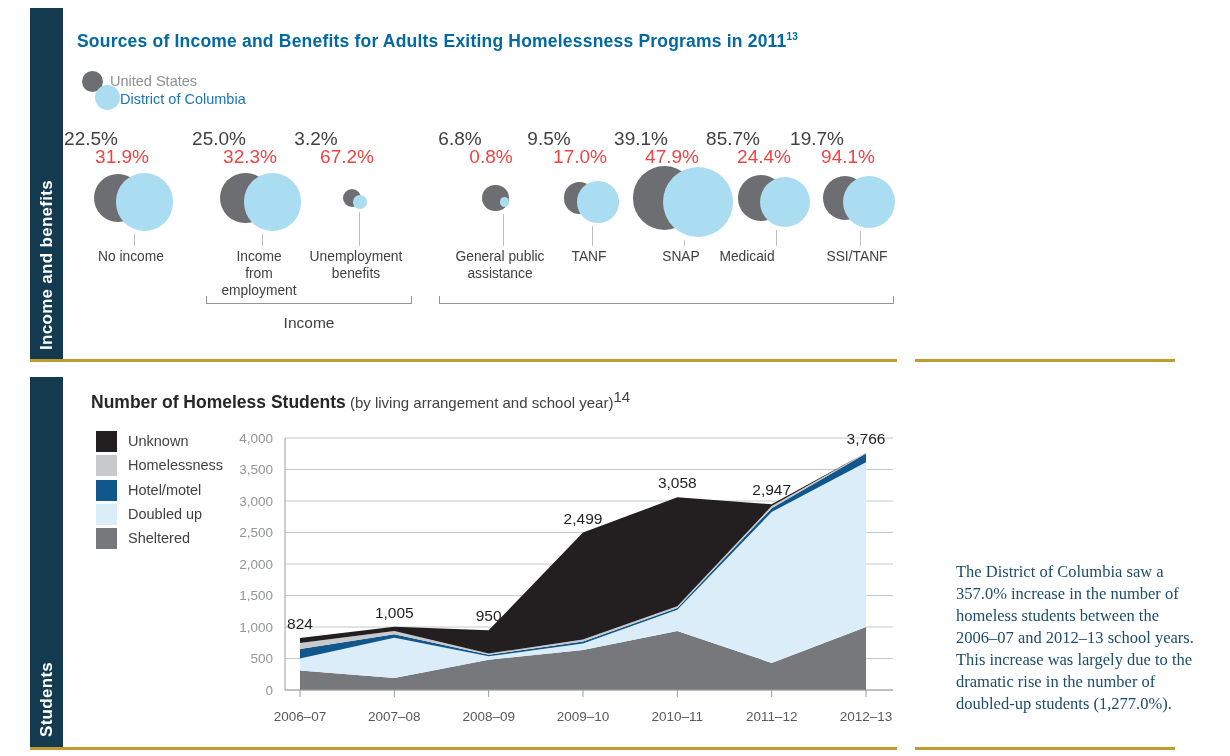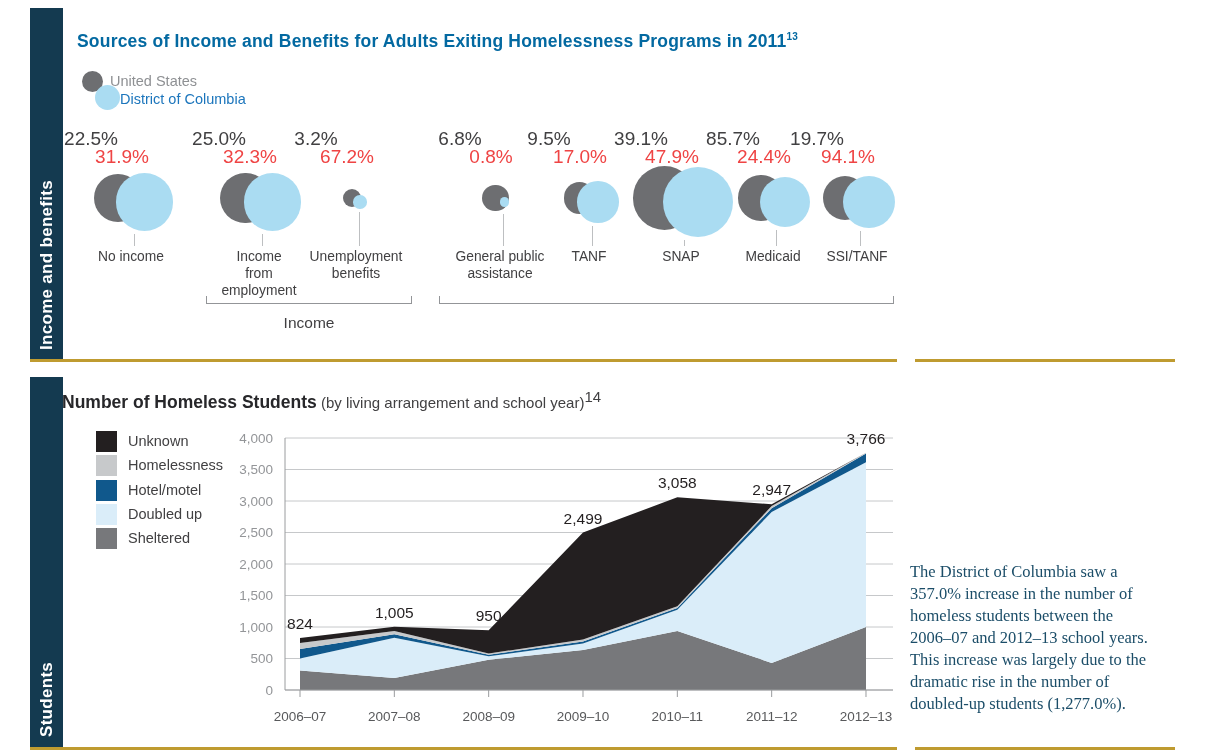--- a/index.html
+++ b/index.html
@@ -29,23 +29,23 @@
   .bubble-us { background:#6d6e71; }
   .bubble-dc { background:#aadcf2; }
   .connector { position:absolute; width:1px; background:#bdbfc1; }
   .bubble-label { position:absolute; width:130px; text-align:center; font-size:13.8px; line-height:17px; color:#414042; }
 
   .bracket { position:absolute; height:8px; border-left:1px solid #939598; border-right:1px solid #939598; border-bottom:1px solid #939598; }
   .bracket-label { position:absolute; text-align:center; font-size:15.5px; color:#414042; }
 
   .note { position:absolute; font-family:"Liberation Serif", serif; font-size:16.5px; line-height:1.33; color:#1b4d68; }
   .note1 { left:910px; top:193px; width:235px; }
-  .note2 { left:910px; top:561px; width:242px; }
-
-  .title2 { position:absolute; left:62px; top:388px; color:#27272a; }
+  .note2 { left:956px; top:561px; width:242px; }
+
+  .title2 { position:absolute; left:91px; top:388px; color:#27272a; }
   .title2 .t2b { font-size:17.5px; font-weight:bold; }
   .title2 .t2r { font-size:15px; font-weight:normal; color:#414042; }
 
   .legend2 { position:absolute; left:96px; top:431px; }
   .legend2-row { position:absolute; left:0; height:21px; }
   .legend2-swatch { position:absolute; left:0; top:0; width:21px; height:21px; }
   .legend2-label { position:absolute; left:32px; top:2px; font-size:14.5px; color:#414042; white-space:nowrap; }
 
   .chart2 { position:absolute; left:195px; top:425px; }
 </style>
@@ -108,21 +108,21 @@
       <div class="pct pct-dc" style="left: 627px; top: 146px;">47.9%</div>
       <div class="bubble bubble-us" style="left: 632.79px; top: 166.422px; width: 63.1553px; height: 63.1553px;"></div>
       <div class="bubble bubble-dc" style="left: 662.681px; top: 167.049px; width: 69.9019px; height: 69.9019px;"></div>
       <div class="connector" style="left: 684px; top: 239.951px; height: 6.04904px;"></div>
       <div class="bubble-label" style="left: 616px; top: 248px;">SNAP</div>
       <div class="pct pct-us" style="left: 688px; top: 128px;">85.7%</div>
       <div class="pct pct-dc" style="left: 719px; top: 146px;">24.4%</div>
       <div class="bubble bubble-us" style="left: 738.393px; top: 175.303px; width: 45.3939px; height: 45.3939px;"></div>
       <div class="bubble bubble-dc" style="left: 759.965px; top: 177.055px; width: 49.8903px; height: 49.8903px;"></div>
       <div class="connector" style="left: 776px; top: 229.945px; height: 16.0548px;"></div>
-      <div class="bubble-label" style="left: 708px; top: 248px;">Medicaid</div>
+      <div class="bubble-label" style="left: 682px; top: 248px;">Medicaid</div>
       <div class="pct pct-us" style="left: 772px; top: 128px;">19.7%</div>
       <div class="pct pct-dc" style="left: 803px; top: 146px;">94.1%</div>
       <div class="bubble bubble-us" style="left: 822.508px; top: 175.586px; width: 44.8285px; height: 44.8285px;"></div>
       <div class="bubble bubble-dc" style="left: 843.18px; top: 176.102px; width: 51.7964px; height: 51.7964px;"></div>
       <div class="connector" style="left: 860px; top: 230.898px; height: 15.1018px;"></div>
       <div class="bubble-label" style="left: 792px; top: 248px;">SSI/TANF</div>
     </div>
 
   <div class="bracket" style="left:206px; top:296px; width:206px;"></div>
   <div class="bracket" style="left:439px; top:296px; width:455px;"></div>

